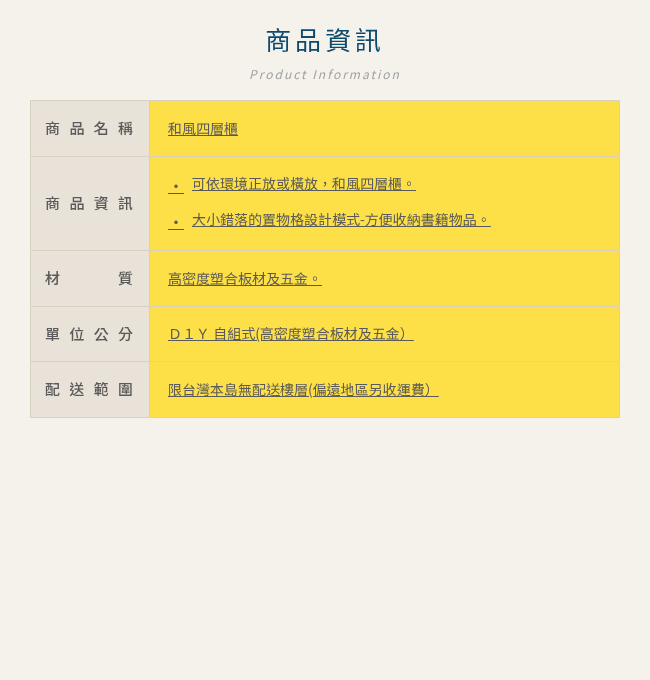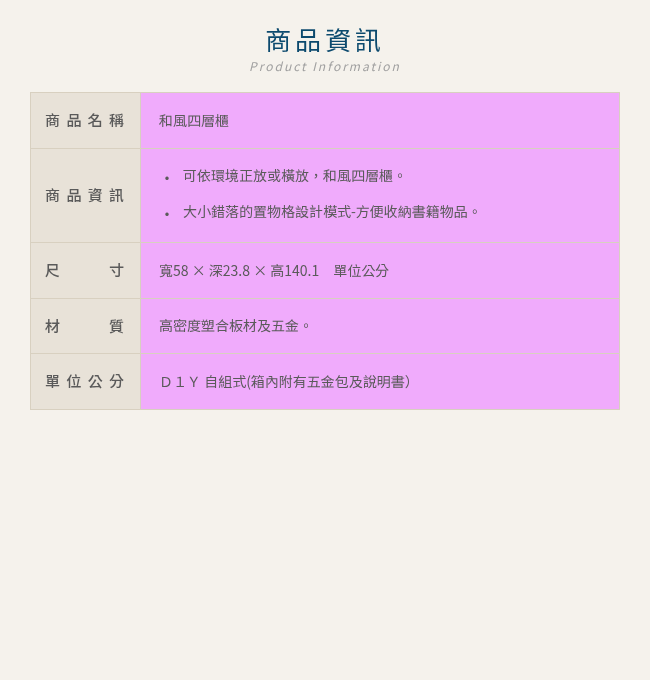--- a/index.html
+++ b/index.html
@@ -32,21 +32,21 @@
       font-size: 26px;
       font-weight: 400;
       color: #0c4a6e;
       letter-spacing: 4px;
     }
 
     .header-subtitle {
       font-size: 12px;
       color: #a0a0a0;
       letter-spacing: 2px;
-      margin-top: 0;
+      margin-top: 8px;
       font-style: italic;
     }
 
     .info-table {
       width: 100%;
       border-collapse: collapse;
       border: 1px solid #d8d0c0;
       background: #faf8f4;
     }
 
@@ -57,36 +57,37 @@
     .info-table tr:last-child {
       border-bottom: none;
     }
 
     .label-cell {
       background-color: #e8e2d8;
       color: #5a5a5a;
       font-size: 15px;
       font-weight: 500;
       padding: 16px 14px;
-      width: 110px;
+      width: 119px;
       vertical-align: middle;
       text-align: justify;
       text-align-last: justify;
       letter-spacing: 2px;
       border-right: 1px solid #d8d0c0;
       line-height: 1.5;
     }
 
     .value-cell {
-      background-color: #f0abfc;
+      background-color: #fde047;
       color: #5a5a5a;
       font-size: 14px;
       padding: 14px 18px;
       vertical-align: middle;
       line-height: 1.8;
+      text-decoration: underline;
     }
 
     .desc-item {
       display: flex;
       align-items: flex-start;
       margin-bottom: 8px;
     }
 
     .desc-item:last-child {
       margin-bottom: 0;
@@ -126,26 +127,26 @@
               <span class="bullet">•</span>
               <span class="desc-text">可依環境正放或橫放，和風四層櫃。</span>
             </div>
             <div class="desc-item">
               <span class="bullet">•</span>
               <span class="desc-text">大小錯落的置物格設計模式-方便收納書籍物品。</span>
             </div>
           </td>
         </tr>
         <tr>
-          <td class="label-cell">尺　寸</td>
-          <td class="value-cell">寬58 × 深23.8 × 高140.1　單位公分</td>
-        </tr>
-        <tr>
           <td class="label-cell">材　質</td>
           <td class="value-cell">高密度塑合板材及五金。</td>
         </tr>
         <tr>
           <td class="label-cell">單位公分</td>
-          <td class="value-cell">Ｄ１Ｙ 自組式(箱內附有五金包及說明書）</td>
+          <td class="value-cell">Ｄ１Ｙ 自組式(高密度塑合板材及五金）</td>
+        </tr>
+        <tr>
+          <td class="label-cell">配送範圍</td>
+          <td class="value-cell">限台灣本島無配送樓層(偏遠地區另收運費）</td>
         </tr>
       </tbody>
   </table>
 </div>
 
 </body></html>

